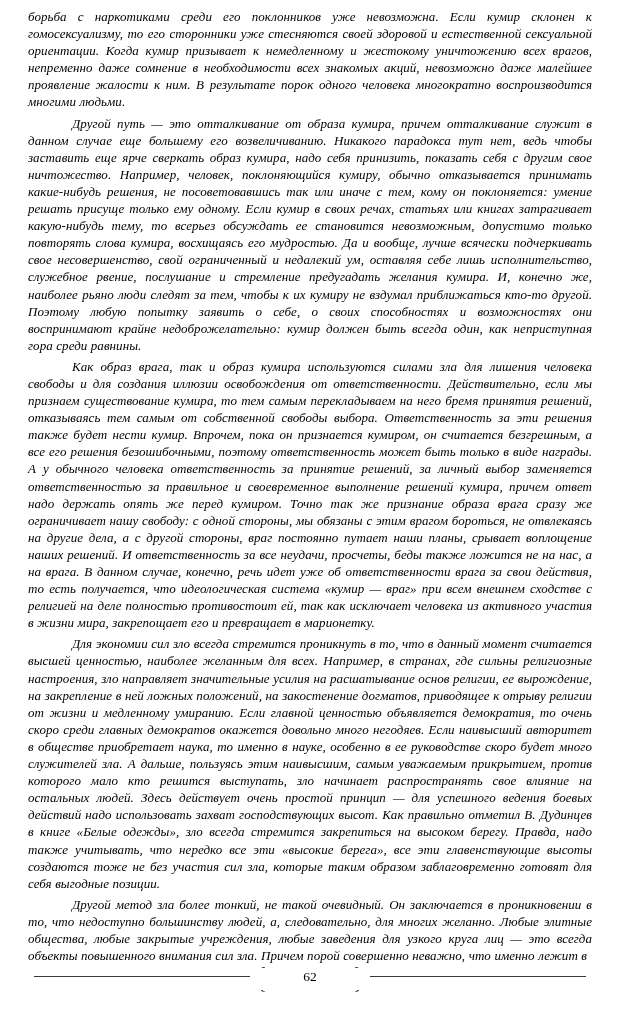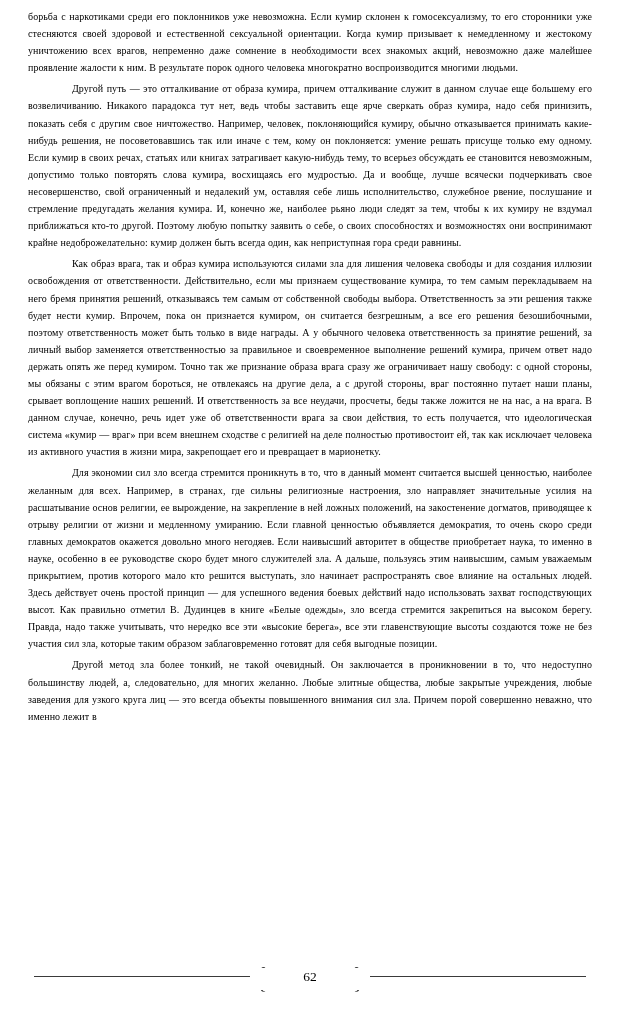--- a/index.html
+++ b/index.html
@@ -16,26 +16,27 @@
     overflow: hidden;
   }
   .page {
     width: 620px;
     height: 1018px;
     box-sizing: border-box;
     padding: 8px 28px 0 28px;
     position: relative;
   }
   .body-text {
-    font-size: 10px;
+    font-size: 13px;
     line-height: 17.1px;
     text-align: justify;
     text-justify: inter-word;
     letter-spacing: 0.05px;
     word-spacing: 0.2px;
+    font-style: italic;
   }
   .body-text p {
     margin: 0;
   }
   .body-text p.indent {
     text-indent: 44px;
   }
   .body-text p + p {
     margin-top: 4px;
   }

